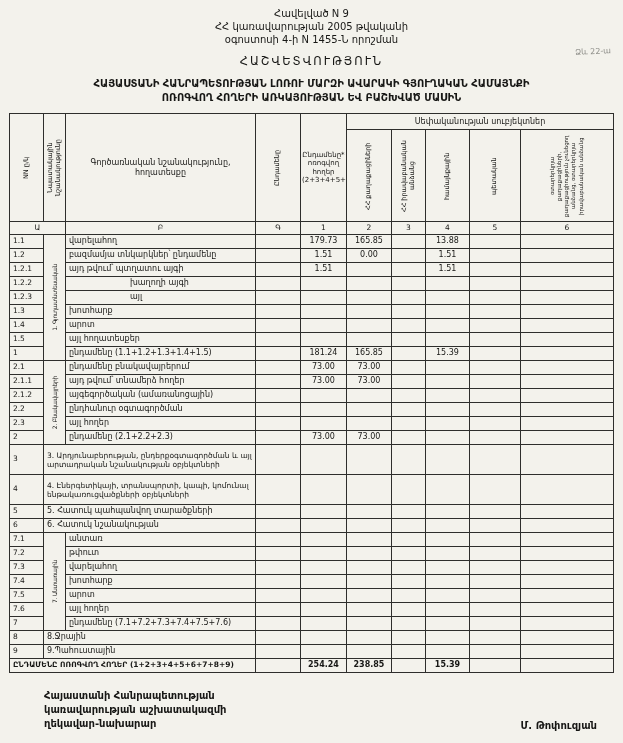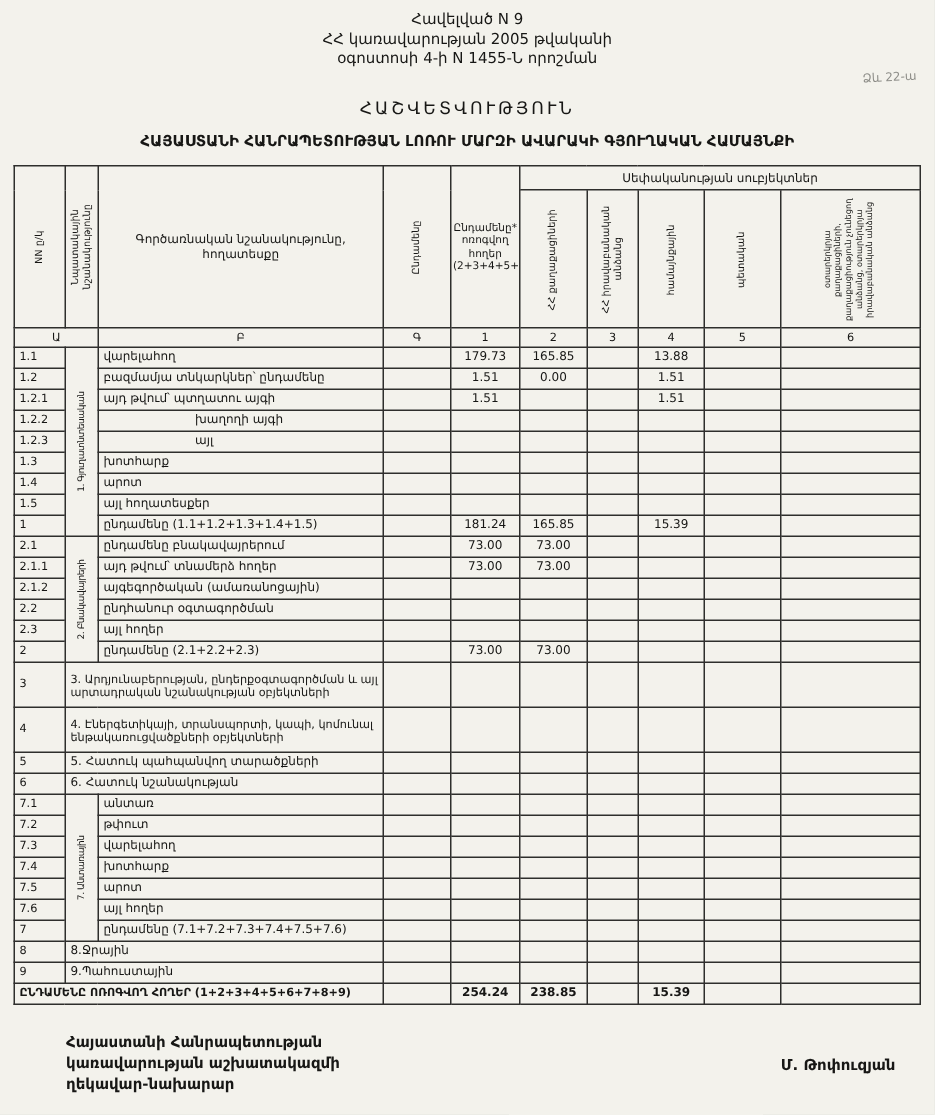--- a/index.html
+++ b/index.html
@@ -4,21 +4,21 @@
 <style>
   * { box-sizing: border-box; }
   html, body { margin: 0; padding: 0; background: #e8e7e2; }
   .page {
     width: 623px; height: 743px; position: relative; overflow: hidden;
     background: #f3f2ec; color: #171715;
     font-family: "DejaVu Sans", sans-serif;
   }
   .head { padding-top: 7px; text-align: center; }
   .appendix div { font-size: 10px; line-height: 1.3; }
-  .report { margin-top: 19px; font-size: 11.5px; letter-spacing: 2px; }
+  .report { margin-top: 8px; font-size: 11.5px; letter-spacing: 2px; }
   .title { margin-top: 9px; font-weight: bold; font-size: 10px; line-height: 1.4; }
   .corner { position: absolute; top: 47px; right: 12px; font-size: 8px; color: #8e8e89; transform: rotate(-3deg); }
 
   table { border-collapse: collapse; table-layout: fixed; margin: 8px auto 0; width: 604px; }
   th, td { border: 1px solid #2e2e2c; padding: 0 2px; overflow: hidden; }
   thead th, thead td { font-weight: normal; text-align: center; vertical-align: middle; font-size: 7.5px; line-height: 1.15; padding: 1px; }
   thead tr.r-group { height: 16px; }
   thead tr.r-subjects { height: 92px; }
   thead tr.r-index { height: 13px; }
   .h-group { font-size: 8px; }
@@ -41,39 +41,40 @@
   tbody td.val { text-align: center; }
   tr.tall td { height: 30px; }
   tr.tall td.lbl { font-size: 7.5px; line-height: 1.2; }
   td.seccell { padding: 0; text-align: center; }
   .secv { font-size: 6px; letter-spacing: -0.3px; white-space: nowrap; height: auto; }
   tr.bold-row td { font-weight: bold; }
   tr.bold-row td.lbl { font-size: 7.5px; }
 
   .footer {
     position: absolute; left: 44px; right: 26px; bottom: 12px;
-    display: flex; justify-content: space-between; align-items: center;
+    display: flex; justify-content: space-between; align-items: flex-end;
   }
   .signer { font-weight: bold; font-size: 10px; line-height: 1.4; }
   .sign-name { font-size: 10px; font-weight: bold; }
 </style>
 </head>
 <body>
 
 <div class="page">
 
   <div class="head">
     <div class="appendix">
       <div>Հավելված N 9</div>
       <div>ՀՀ կառավարության 2005 թվականի</div>
       <div>օգոստոսի 4-ի N 1455-Ն որոշման</div>
     </div>
     <div class="report">ՀԱՇՎԵՏՎՈՒԹՅՈՒՆ</div>
     <div class="title">
       <div>ՀԱՅԱՍՏԱՆԻ ՀԱՆՐԱՊԵՏՈՒԹՅԱՆ ԼՈՌՈՒ ՄԱՐԶԻ ԱՎԱՐԱԿԻ ԳՅՈՒՂԱԿԱՆ ՀԱՄԱՅՆՔԻ</div>
+      <div>ՈՌՈԳՎՈՂ ՀՈՂԵՐԻ ԱՌԿԱՅՈՒԹՅԱՆ ԵՎ ԲԱՇԽՎԱԾ ՄԱՍԻՆ</div>
     </div>
   </div>
   <div class="corner">Ձև 22-ա</div>
 
   <table>
     <colgroup>
       <col style="width:34px">
         <col style="width:22px">
         <col style="width:190px">
       <col style="width:45px">

